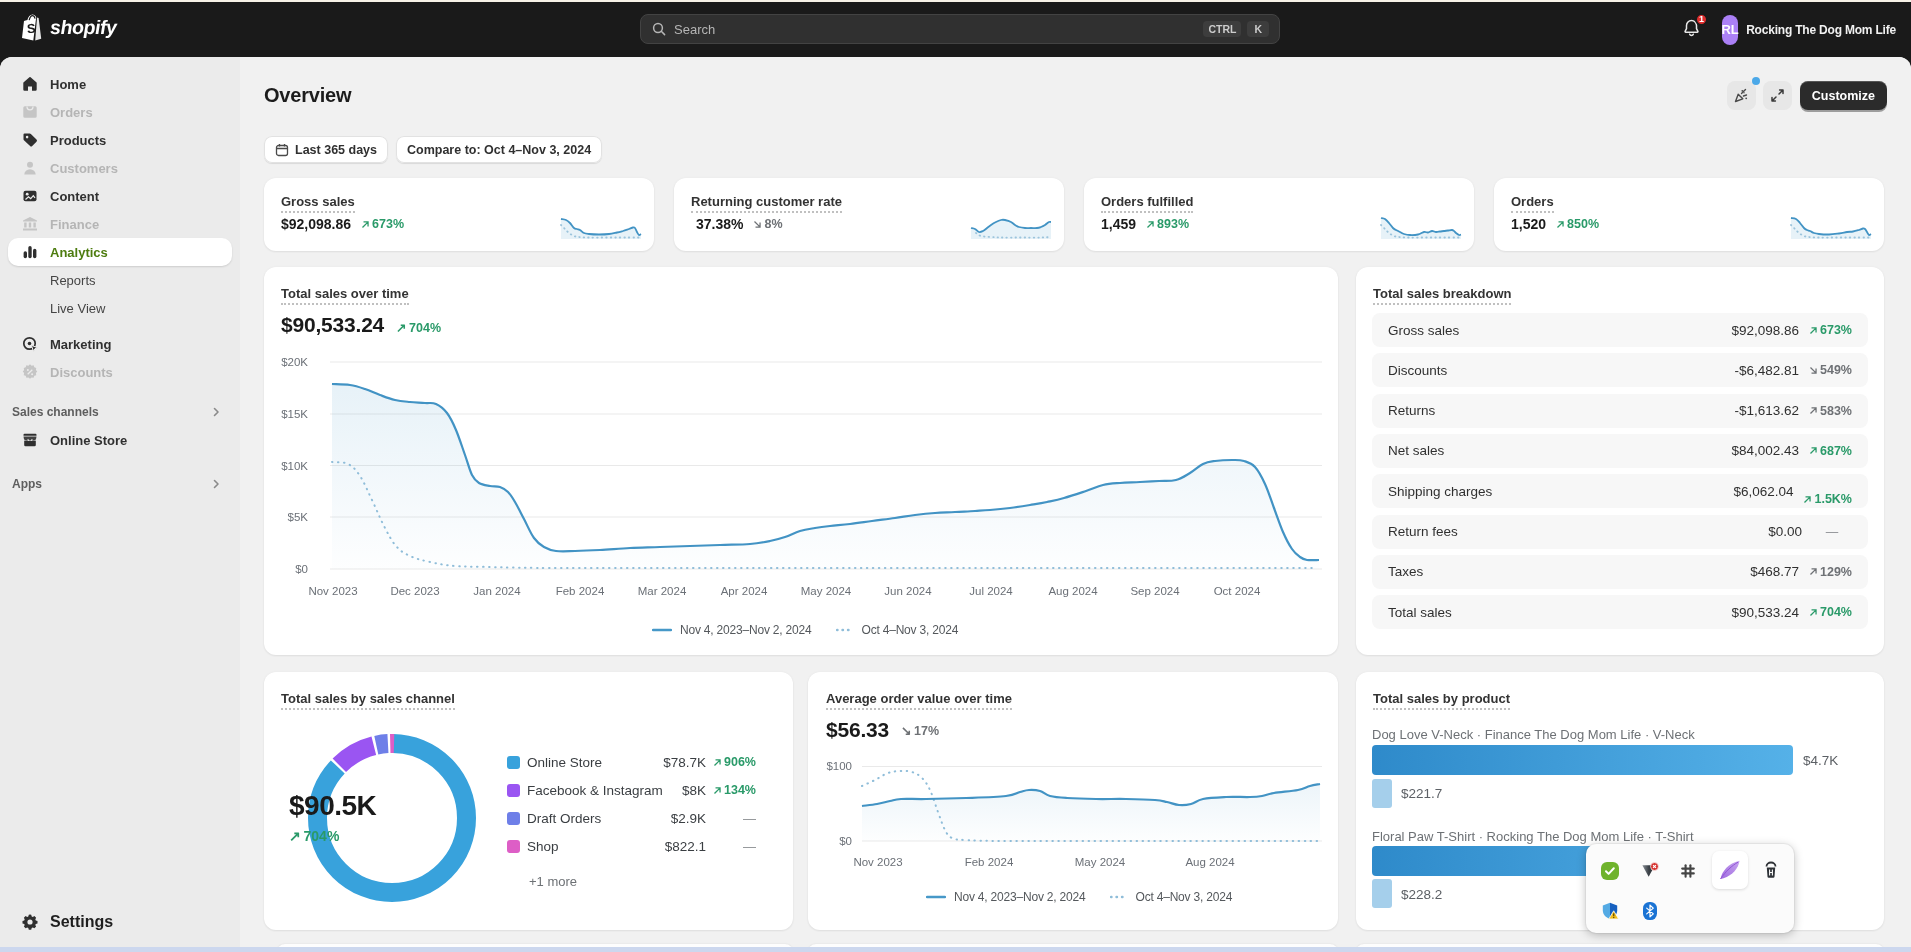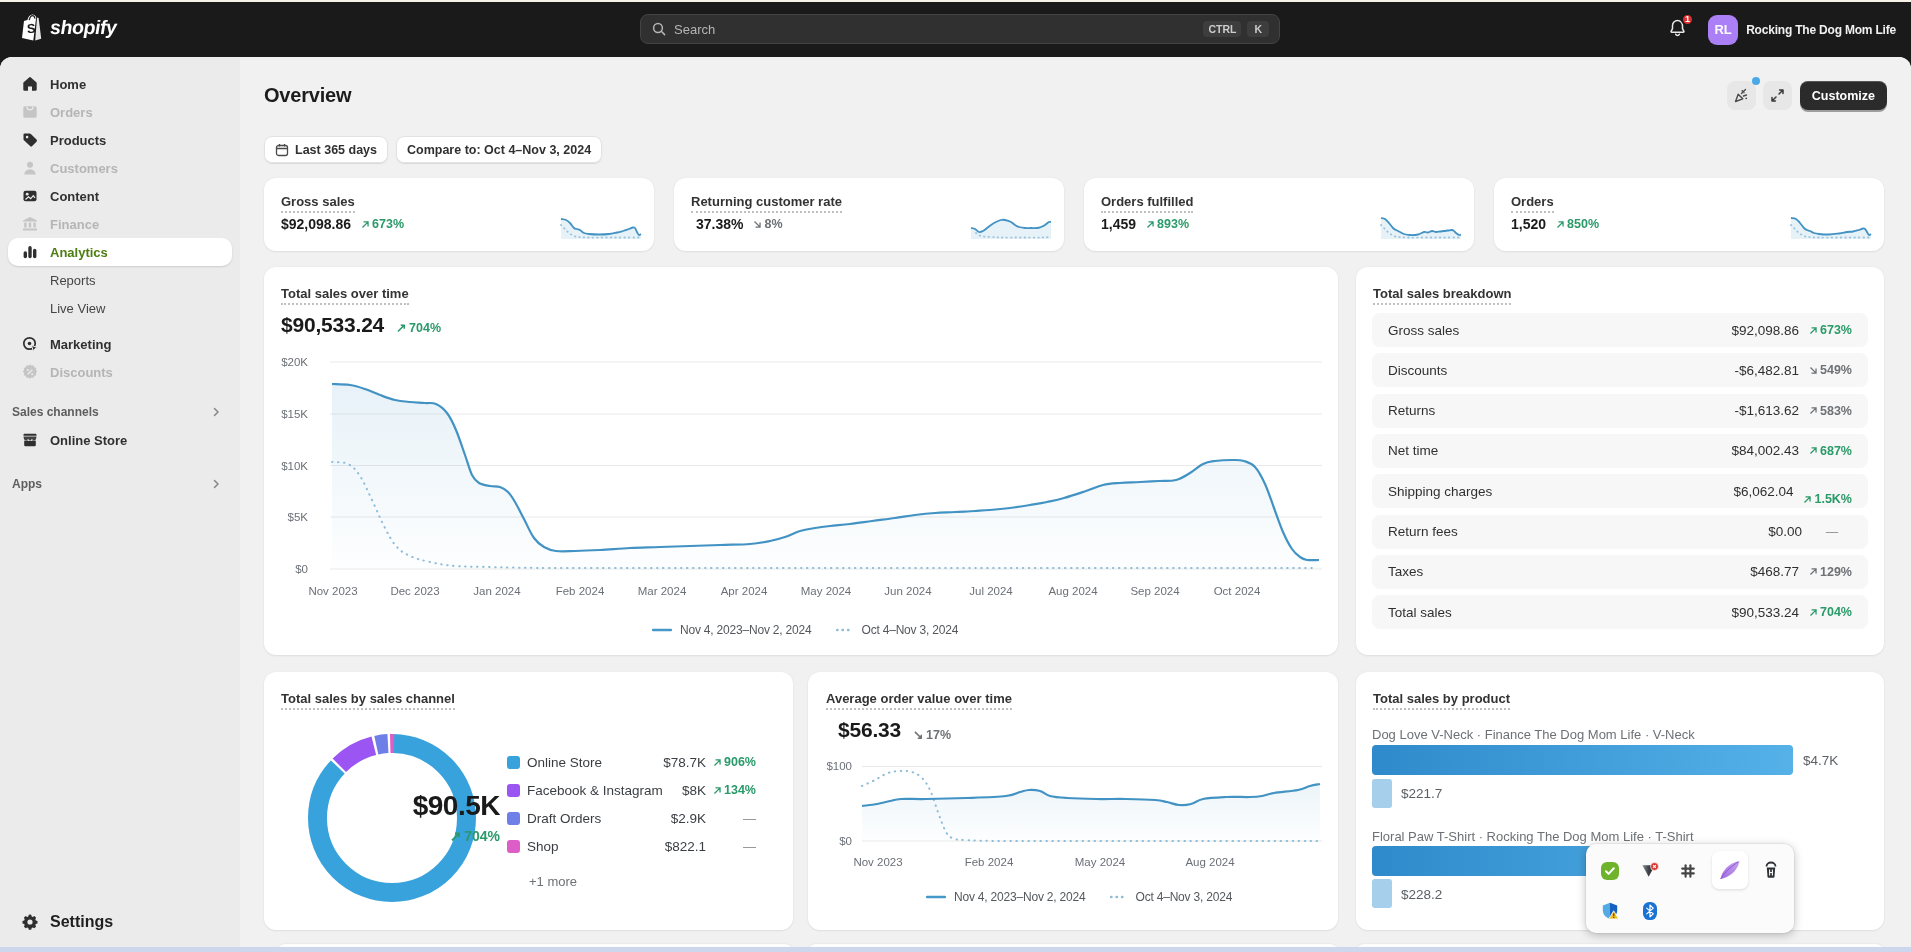--- a/index.html
+++ b/index.html
@@ -8,21 +8,21 @@
 .topstrip { position:absolute; left:0; top:0; width:1911px; height:2px; background:#f7f2e7; }
 .header { position:absolute; left:0; top:2px; width:1911px; height:55px; background:#1a1a1a; }
 .logo { position:absolute; left:21px; top:12px; display:flex; align-items:center; }
 .logoword { color:#fff; font-size:19.5px; font-weight:bold; font-style:italic; letter-spacing:-0.4px; margin-left:5px; transform:skewX(2deg); }
 .search { position:absolute; left:640px; top:12px; width:640px; height:30px; background:#303030; border:1px solid #434343; border-radius:8px; display:flex; align-items:center; }
 .search .stext { color:#b5b5b5; font-size:13px; margin-left:8px; }
 .kbd { background:#3d3d3d; color:#cccccc; font-size:10.5px; font-weight:bold; border-radius:4px; padding:2px 5px; }
 .hright { position:absolute; right:15px; top:0; height:55px; display:flex; align-items:center; }
 .bell { position:relative; margin-right:22px; }
 .bellbadge { position:absolute; top:-6px; right:-8px; background:#e02d2d; color:#fff; border-radius:50%; width:13px; height:13px; font-size:9px; font-weight:bold; display:flex; align-items:center; justify-content:center; border:2px solid #1a1a1a; }
-.avatar { width:30px; height:30px; background:#ab80f6; border-radius:9px; color:#fdfbff; font-weight:bold; font-size:13px; display:flex; align-items:center; justify-content:center; }
+.avatar { width:16px; height:30px; background:#ab80f6; border-radius:9px; color:#fdfbff; font-weight:bold; font-size:13px; display:flex; align-items:center; justify-content:center; }
 .storename { color:#f1f1f1; font-weight:bold; font-size:12px; letter-spacing:-0.2px; margin-left:8px; }
 .app { position:absolute; left:0; top:57px; width:1911px; height:895px; background:#f1f1f1; border-radius:12px 12px 0 0; }
 .sidebar { position:absolute; left:0; top:0; width:240px; height:895px; background:#ebebeb; border-radius:12px 0 0 0; }
 .nav { position:absolute; left:8px; top:13px; width:224px; }
 .nitem { position:relative; height:28px; display:flex; align-items:center; border-radius:10px; }
 .nitem .nicon { position:absolute; left:14px; top:6px; width:16px; height:16px; }
 .nitem .ntext { margin-left:42px; font-size:13px; font-weight:600; color:#303030; }
 .nitem.dis .ntext { color:#b5b5b5; }
 .nitem.active { background:#fff; box-shadow:0 1px 2px rgba(0,0,0,0.13); }
 .nitem.active .ntext { color:#4d7c0f; font-weight:700; }
@@ -242,21 +242,21 @@
       <span class="bl">Returns</span>
       <span class="br">
             <span class="bval">-$1,613.62</span>
             <span style="width:10px;"></span>
             <span class="bdelta gray" style="display:inline-flex;align-items:center;justify-content:flex-end;"><svg width="9" height="9" viewBox="0 0 12 12" style="margin-right:2px;">
                 <path d="M2.6 9.4 L9.2 2.8 M4.2 2.6 L9.4 2.6 L9.4 7.8" stroke="#6e7175" stroke-width="1.7" fill="none" stroke-linecap="square"></path>
               </svg>583%</span>
           </span>
     </div>
 <div class="brow" style="top:166.9px;">
-      <span class="bl">Net time</span>
+      <span class="bl">Net sales</span>
       <span class="br">
             <span class="bval">$84,002.43</span>
             <span style="width:10px;"></span>
             <span class="bdelta green" style="display:inline-flex;align-items:center;justify-content:flex-end;"><svg width="9" height="9" viewBox="0 0 12 12" style="margin-right:2px;">
                 <path d="M2.6 9.4 L9.2 2.8 M4.2 2.6 L9.4 2.6 L9.4 7.8" stroke="#2a9a69" stroke-width="1.7" fill="none" stroke-linecap="square"></path>
               </svg>687%</span>
           </span>
     </div>
 <div class="brow" style="top:207.2px;">
       <span class="bl">Shipping charges</span>
@@ -302,21 +302,21 @@
     <div class="card" style="left:24px; top:615px; width:529px; height:258px;">
       <div style="position:absolute; left:17px; top:17px;"><span class="ctitle">Total sales by sales channel</span></div>
       <svg style="position:absolute; left:40px; top:58px;" width="176" height="176" viewBox="0 0 176 176">
 <g transform="rotate(-90 88 88)">
 <circle cx="88" cy="88" r="74.5" fill="none" stroke="#38a2dc" stroke-width="19" pathLength="360" stroke-dasharray="312.5 47.5" stroke-dashoffset="-0.8"></circle>
 <circle cx="88" cy="88" r="74.5" fill="none" stroke="#9a55f2" stroke-width="19" pathLength="360" stroke-dasharray="30.8 329.2" stroke-dashoffset="-315"></circle>
 <circle cx="88" cy="88" r="74.5" fill="none" stroke="#6e7fe8" stroke-width="19" pathLength="360" stroke-dasharray="9 351" stroke-dashoffset="-347.8"></circle>
 <circle cx="88" cy="88" r="74.5" fill="none" stroke="#dd5ec6" stroke-width="19" pathLength="360" stroke-dasharray="3 357" stroke-dashoffset="-358.6"></circle>
 </g>
         </svg>
-      <div style="position:absolute; left:36px; top:118px; width:200px; text-align:right;">
+      <div style="position:absolute; left:25px; top:118px; width:200px; text-align:left;">
         <div style="font-size:28px; font-weight:bold; color:#1a1a1a; letter-spacing:-0.5px;">$90.5K</div>
         <div class="delta green" style="font-size:14px; margin-top:6px;">↗ 704%</div>
       </div>
       <div class="lgrow" style="left:243px; top:81px; width:249px; height:18px;">
       <span class="lgsq" style="background:#38a2dc;"></span>
           <span>Online Store</span>
       <span style="position:absolute; right:50px; color:#3a3e42;">$78.7K</span>
           <span style="position:absolute; right:0; display:inline-flex; align-items:center;" class="delta green"><svg width="9" height="9" viewBox="0 0 12 12" style="margin-right:2px;">
               <path d="M2.6 9.4 L9.2 2.8 M4.2 2.6 L9.4 2.6 L9.4 7.8" stroke="#2a9a69" stroke-width="1.7" fill="none" stroke-linecap="square"></path>
             </svg>906%</span>
@@ -338,21 +338,21 @@
 <div class="lgrow" style="left:243px; top:165px; width:249px; height:18px;">
       <span class="lgsq" style="background:#dd5ec6;"></span>
           <span>Shop</span>
       <span style="position:absolute; right:50px; color:#3a3e42;">$822.1</span>
           <span style="position:absolute; right:0; color:#8a8d91; font-size:13px;">—</span>
     </div>
 <div style="position:absolute; left:265px; top:202px; font-size:13px; color:#6d7175;">+1 more</div>
     </div>
     <div class="card" style="left:568px; top:615px; width:530px; height:258px;">
       <div style="position:absolute; left:18px; top:17px;"><span class="ctitle">Average order value over time</span></div>
-      <div style="position:absolute; left:18px; top:46px; display:flex; align-items:flex-end;margin-left:12px;">
+      <div style="position:absolute; left:18px; top:46px; display:flex; align-items:center;">
         <span class="bigval">$56.33</span>
         <span class="delta gray" style="margin-left:12px;">↘ 17%</span>
       </div>
       <svg style="position:absolute; left:0; top:0;" width="530" height="258" viewBox="808 672 530 258">
 <line x1="862" y1="766.5" x2="1322" y2="766.5" stroke="#e9e9e9"></line>
 <line x1="862" y1="841" x2="1322" y2="841" stroke="#e9e9e9"></line>
 <text x="852" y="770" text-anchor="end" font-size="11.5" fill="#6b7077">$100</text>
 <text x="852" y="845" text-anchor="end" font-size="11.5" fill="#6b7077">$0</text>
 <text x="878" y="866" text-anchor="middle" font-size="11.5" fill="#6b7077">Nov 2023</text>
 <text x="989" y="866" text-anchor="middle" font-size="11.5" fill="#6b7077">Feb 2024</text>

